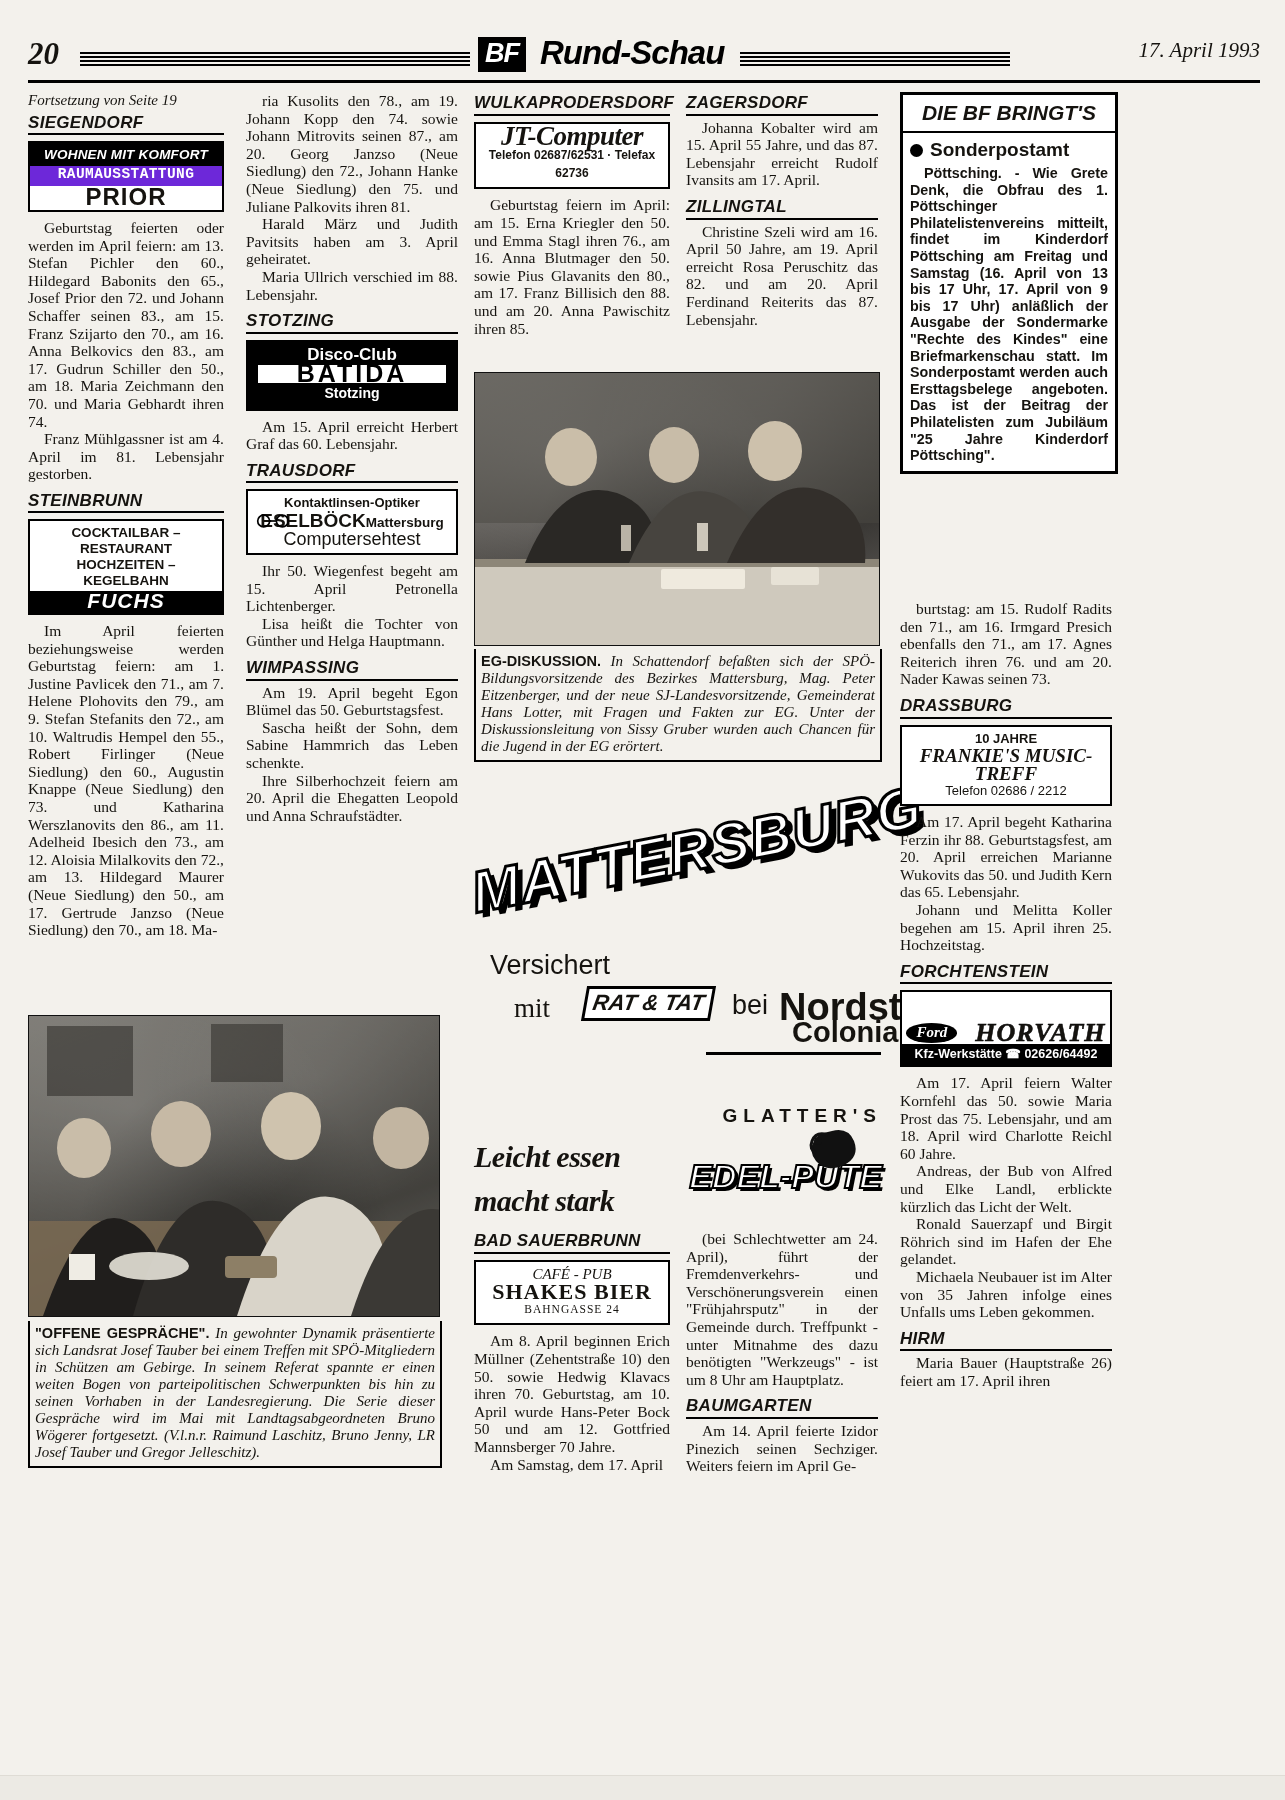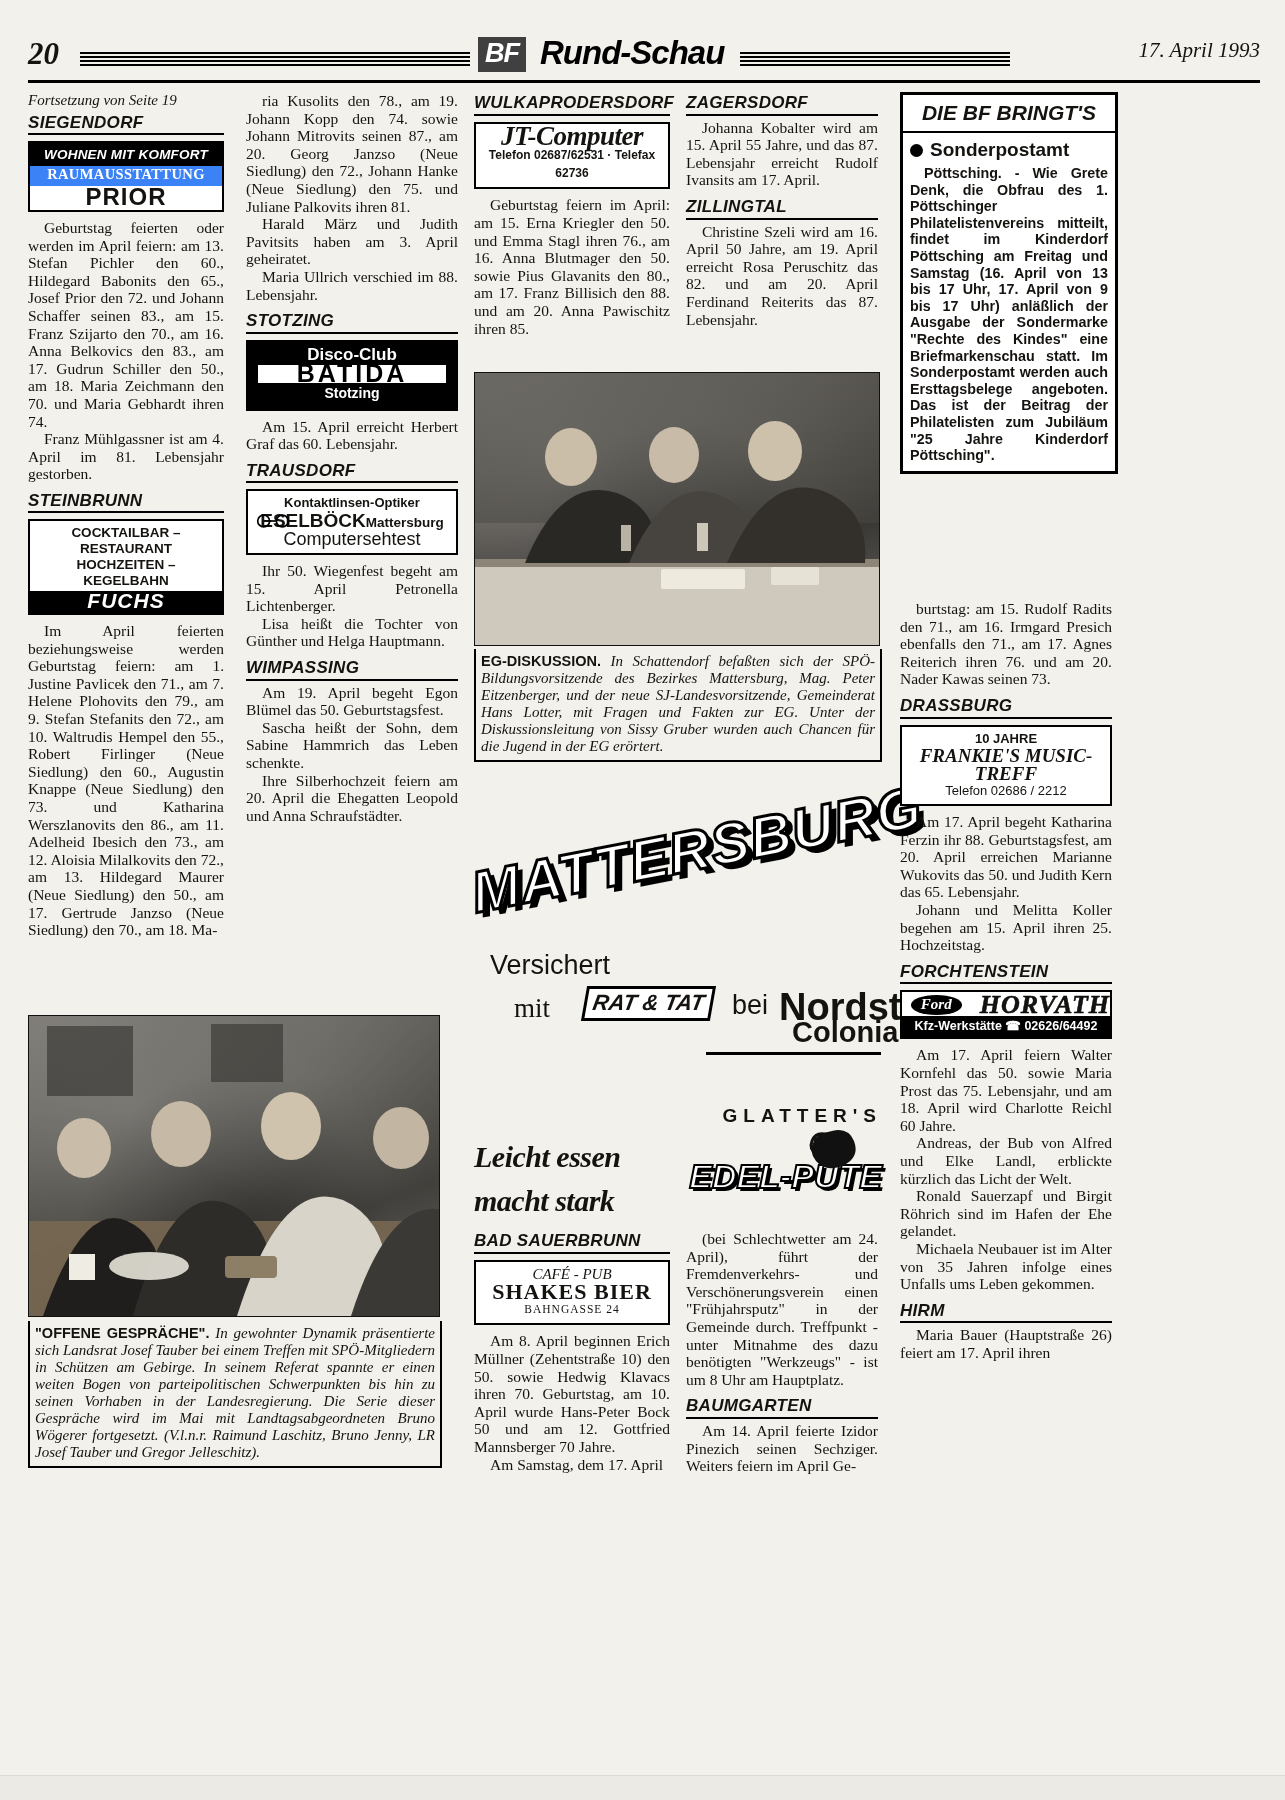--- a/index.html
+++ b/index.html
@@ -30,21 +30,21 @@
   }
   .rule-right{
     position:absolute;left:712px;top:22px;width:270px;height:14px;
     background:repeating-linear-gradient(to bottom,#000 0 2px,#f3f1ec 2px 4px);
   }
   .logo{
     position:absolute;left:450px;top:4px;width:255px;height:42px;
   }
   .logo .bf{
     position:absolute;left:0;top:3px;
-    background:#404040;color:#fff;font-style:italic;font-weight:bold;
+    background:#000000;color:#fff;font-style:italic;font-weight:bold;
     font-family:"Liberation Sans",sans-serif;
     font-size:27px;padding:1px 7px 3px 7px;letter-spacing:-1px;
   }
   .logo .rs{
     position:absolute;left:62px;top:0px;
     font-family:"Liberation Sans",sans-serif;
     font-style:italic;font-weight:bold;font-size:33px;
     letter-spacing:-1px;
     color:#000;
   }
@@ -90,21 +90,21 @@
     text-align:center;
     overflow:hidden;
   }
   .ad-prior{padding:0;}
   .ad-prior .l1{
     background:#000;color:#fff;font-family:"Liberation Sans",sans-serif;
     font-style:italic;font-weight:bold;font-size:13.5px;padding:3px 0 2px 0;
     letter-spacing:0.2px;
   }
   .ad-prior .l2{
-    background:#3b82f6;color:#fff;font-family:Liberation Serif, serif;
+    background:#6d28d9;color:#fff;font-family:Liberation Mono, monospace;
     font-weight:bold;font-size:14.5px;padding:0 0 3px 0;letter-spacing:0.4px;
   }
   .ad-prior .l3{
     font-family:"Liberation Sans",sans-serif;font-weight:bold;font-size:24px;
     padding:2px 0 4px 0;letter-spacing:1px;
   }
   .ad-fuchs{padding:0;}
   .ad-fuchs .t1{
     font-family:"Liberation Sans",sans-serif;font-weight:bold;font-size:13.5px;
     padding:4px 4px 0 4px;line-height:16px;
@@ -138,21 +138,21 @@
   .ad-jt .j2{font-family:"Liberation Sans",sans-serif;font-size:12px;font-weight:bold;margin-top:2px;}
   .ad-shakes{padding:4px 0 5px 0;}
   .ad-shakes .s1{font-family:"Liberation Serif",serif;font-style:italic;font-size:15px;}
   .ad-shakes .s2{font-family:"Liberation Serif",serif;font-weight:bold;font-size:22px;letter-spacing:1px;}
   .ad-shakes .s3{font-family:"Liberation Serif",serif;font-size:11.5px;letter-spacing:1px;}
   .ad-frankie{padding:3px 0 4px 0;}
   .ad-frankie .f1{font-family:"Liberation Sans",sans-serif;font-weight:bold;font-size:13px;}
   .ad-frankie .f2{font-family:"Liberation Serif",serif;font-weight:bold;font-style:italic;font-size:19px;}
   .ad-frankie .f3{font-family:"Liberation Sans",sans-serif;font-size:13px;}
   .ad-horvath{padding:0;}
-  .ad-horvath .row1{display:flex;align-items:center;justify-content:flex-end;gap:18px;padding:3px 0 1px 0;}
+  .ad-horvath .row1{display:flex;align-items:center;justify-content:center;gap:18px;padding:3px 0 1px 0;margin-top:28px;}
   .ad-horvath .ford{
     background:#000;color:#fff;border-radius:50%/50%;
     font-family:"Liberation Serif",serif;font-style:italic;font-weight:bold;
     font-size:15px;padding:1px 10px;
   }
   .ad-horvath .hname{
     font-family:"Liberation Serif",serif;font-weight:bold;font-style:italic;
     font-size:26px;letter-spacing:1px;
     -webkit-text-stroke:0.5px #000;
   }

